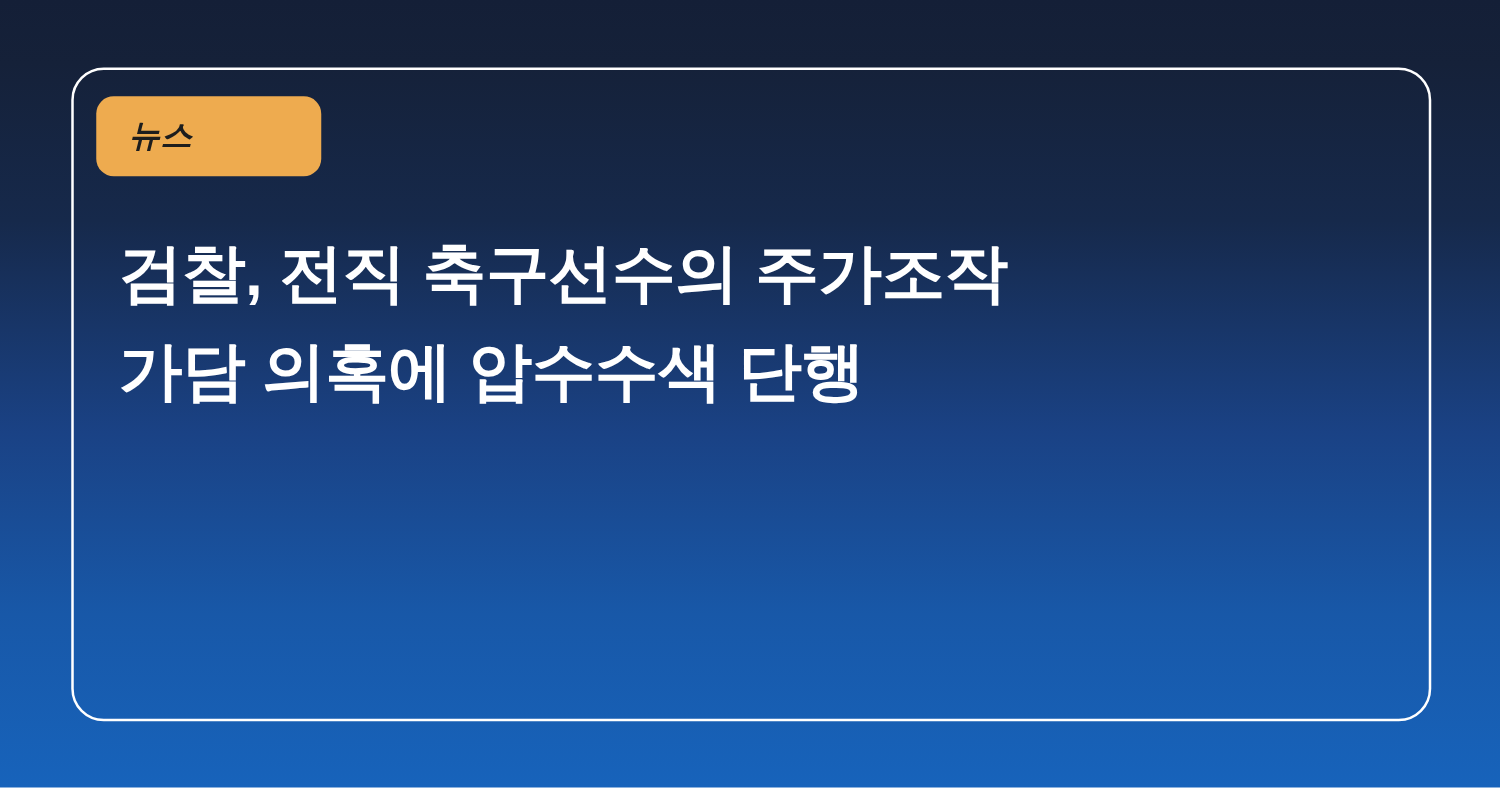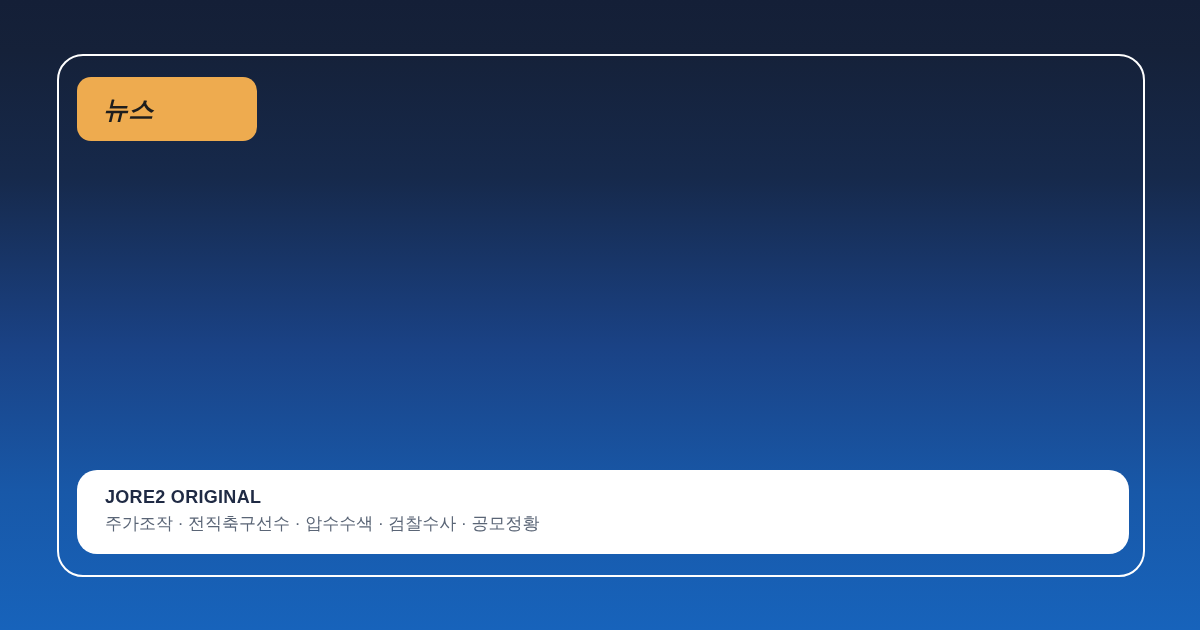--- a/index.html
+++ b/index.html
@@ -120,22 +120,22 @@
 
 <div class="poster">
 
   <div class="frame">
     <div class="frame-inner">
 
       <div class="badge">
         <span class="badge-label">뉴스</span>
       </div>
 
+      <div class="headline">
+        <span class="headline-line">검찰, 전직 축구선수의 주가조작</span>
+        <span class="headline-line">가담 의혹에 압수수색 단행</span>
+      </div>
 
-      <div class="footer-card">
-        <div class="footer-brand">JORE2 ORIGINAL</div>
-        <div class="footer-tags">주가조작 · 전직축구선수 · 압수수색 · 검찰수사 · 공모정황</div>
-      </div>
 
     </div>
   </div>
 
 </div>
 
 </body></html>

